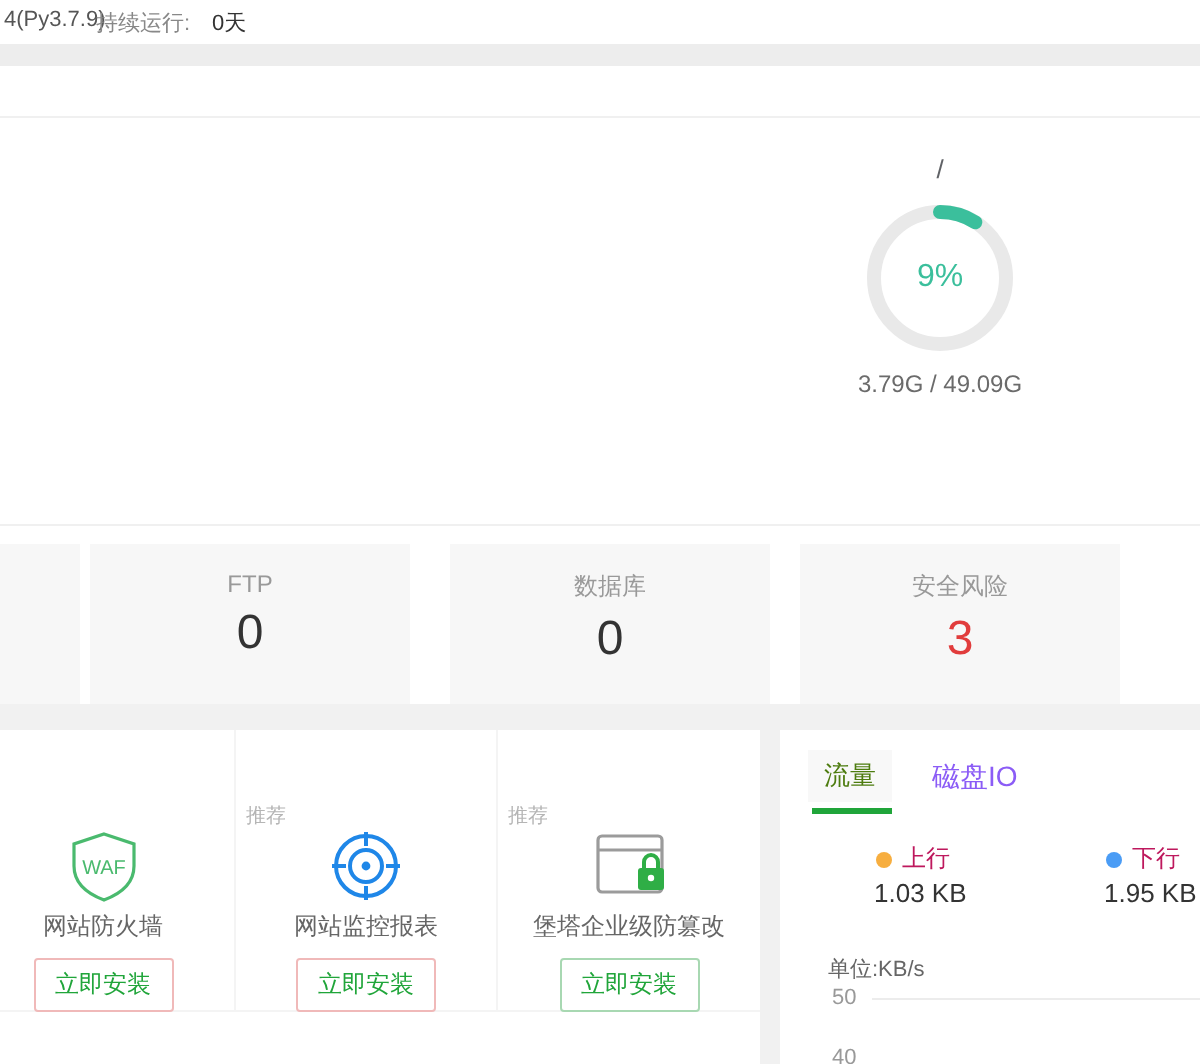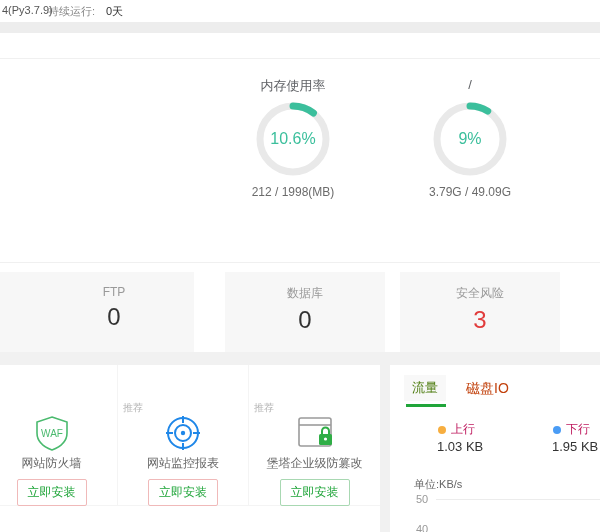--- a/index.html
+++ b/index.html
@@ -48,21 +48,21 @@
   .pbadge { position:absolute; left:5px; top:36px; font-size:10px; color:#b5b5b5; }
   .picon { margin:50px auto 0; width:44px; height:36px; position:relative; }
   .plabel { margin-top:4px; font-size:12px; color:#666; }
   .pbtn { display:inline-block; margin-top:7px; padding:4px 10px; font-size:12px;
     color:#20a53a; border:1px solid #7f1d1d; border-radius:2px; background:#fff; cursor:pointer; }
 
   
   #chart-panel { left:390px; top:365px; width:220px; height:167px; background:#fff; overflow:hidden; }
   .tab { position:absolute; top:10px; height:26px; line-height:26px; font-size:13px; cursor:pointer; }
   #tab-flow { left:14px; padding:0 8px; color:#4d7c0f; background:#f8f8f8; }
-  #tab-disk { left:76px; color:#c2410c; font-size:14px; }
+  #tab-disk { left:76px; color:#8b5cf6; font-size:14px; }
   #tab-underline { position:absolute; left:16px; top:39px; width:40px; height:3px; background:#20a53a; }
   .legend-item { position:absolute; top:56px; font-size:12px; color:#be185d; }
   .legend-dot { display:inline-block; width:8px; height:8px; border-radius:50%;
     margin-right:5px; vertical-align:middle; }
   .legend-value { position:absolute; top:74px; font-size:13px; color:#333; white-space:nowrap; }
   #chart-unit { position:absolute; left:24px; top:112px; font-size:11px; color:#666; }
   .ytick { position:absolute; left:26px; font-size:11px; color:#999; }
   #ytick-0 { top:128px; }
   #ytick-1 { top:158px; }
   .gridline { position:absolute; left:46px; width:174px; height:1px; background:#ececec; }
@@ -77,49 +77,38 @@
     <span id="tb-left" class="tb-text">4(Py3.7.9)</span>
     <span id="tb-uptime-label" class="tb-text">持续运行:</span>
     <span id="tb-uptime-value" class="tb-text">0天</span>
   </div>
   <div id="grayband" class="abs"></div>
 
   <div id="overview" class="abs">
     <div id="line-top" class="hairline"></div>
 
 
-    <div class="gauge" style="left:213px;">
-      <div class="gauge-title">内存使用率</div>
-      <div class="gauge-donut">
-        <svg width="80" height="80" viewBox="0 0 80 80">
-          <circle class="ring" cx="40" cy="40" r="33" fill="none" stroke-width="7" stroke="#e9e9e9"></circle>
-          <circle class="arc" cx="40" cy="40" r="33" fill="none" stroke-width="7" stroke-linecap="round" transform="rotate(-90 40 40)" stroke="#3bbf9c" stroke-dasharray="21.97858220451419 185.36653293241216"></circle>
-        </svg>
-        <div class="gauge-value">10.6%</div>
-      </div>
-      <div class="gauge-sub">212 / 1998(MB)</div>
-    </div>
 
     <div class="gauge" style="left:390px;">
       <div class="gauge-title">/</div>
       <div class="gauge-donut">
         <svg width="80" height="80" viewBox="0 0 80 80">
           <circle class="ring" cx="40" cy="40" r="33" fill="none" stroke-width="7" stroke="#e9e9e9"></circle>
           <circle class="arc" cx="40" cy="40" r="33" fill="none" stroke-width="7" stroke-linecap="round" transform="rotate(-90 40 40)" stroke="#3bbf9c" stroke-dasharray="18.661060362323372 188.68405477460297"></circle>
         </svg>
         <div class="gauge-value">9%</div>
       </div>
       <div class="gauge-sub">3.79G / 49.09G</div>
     </div>
 
     <div id="line-mid" class="hairline"></div>
 
     <div class="statbox" style="left:-120px;"></div>
 
-    <div class="statbox" style="left:34px;">
+    <div class="statbox" style="left:45px;">
       <div class="stat-label">FTP</div>
       <div class="stat-value" style="color: rgb(51, 51, 51);">0</div>
     </div>
     <div class="statbox" style="left:225px;">
       <div class="stat-label">数据库</div>
       <div class="stat-value" style="color: rgb(51, 51, 51);">0</div>
     </div>
     <div class="statbox" style="left:400px;">
       <div class="stat-label">安全风险</div>
       <div class="stat-value" style="color: rgb(225, 60, 60);">3</div>

